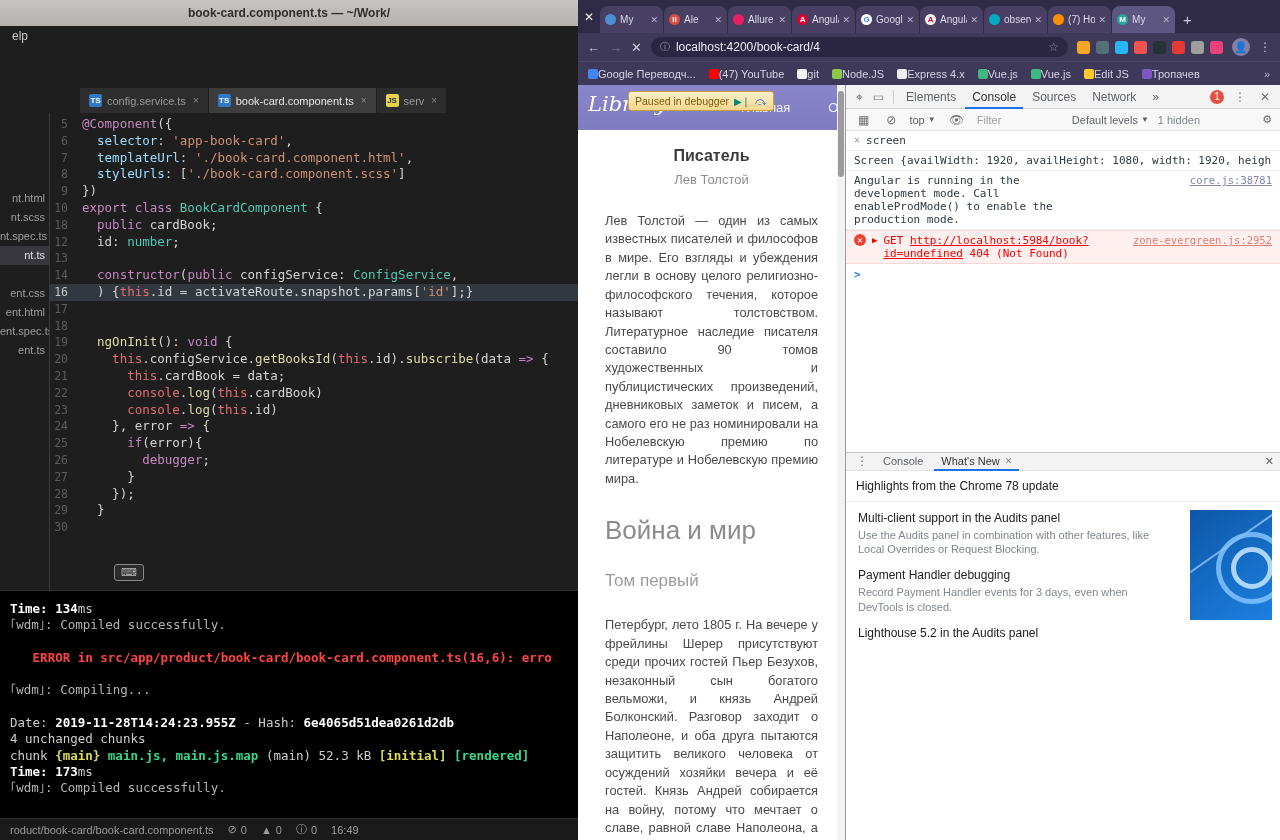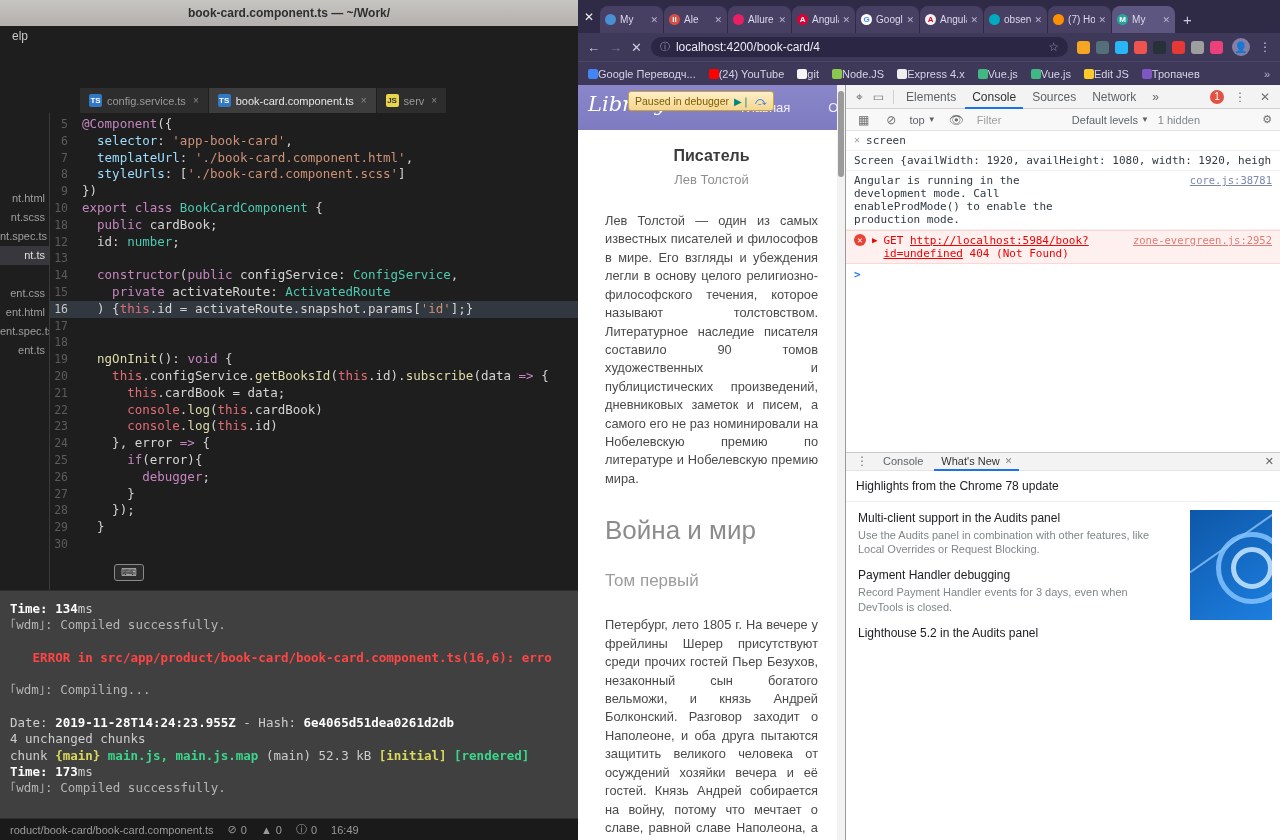--- a/index.html
+++ b/index.html
@@ -30,21 +30,21 @@
   .ed-code { height:441px; padding-top:3px; overflow:hidden; font-family:"DejaVu Sans Mono",monospace; }
   .code-line { height:16.8px; line-height:16.8px; white-space:pre; font-size:12.5px; display:flex; overflow:hidden; }
   .code-line .ln { width:32px; text-align:right; color:#5c5c5c; padding-right:14px; flex:none; font-size:11.5px; }
   .code-line.hl { background:#32383f; }
   .code-line.hl .ln { color:#c6c6c6; }
   .tok-pl{color:#d4d4d4} .tok-kw{color:#c586c0} .tok-st{color:#ce9178} .tok-ty{color:#4ec9b0}
   .tok-fn{color:#dcdcaa} .tok-rd{color:#e06c75} .tok-pr{color:#9cdcfe}
   .ed-kbd { height:36px; display:flex; align-items:center; padding-left:64px; }
   .kbd-btn { border:1px solid #8a8a8a; border-radius:3px; color:#bdbdbd; font-size:11px;
         padding:1px 6px; background:#2b2b2b; }
-  .ed-term { height:228px; background:#404040; border-top:1px solid #2e2e2e; padding:10px;
+  .ed-term { height:228px; background:#000000; border-top:1px solid #2e2e2e; padding:10px;
         font-family:"DejaVu Sans Mono",monospace; font-size:12.5px; overflow:hidden; flex:none; }
   .t-line { height:16.3px; line-height:16.3px; white-space:pre; overflow:hidden; }
   .tt-p{color:#cccccc} .tt-b{color:#ffffff;font-weight:bold} .tt-g{color:#b5b5b5}
   .tt-e{color:#ff4545;font-weight:bold} .tt-y{color:#d9d95c;font-weight:bold} .tt-n{color:#3ad68b;font-weight:bold}
   .ed-status { height:22px; background:#1a1a1a; border-top:1px solid #2e2e2e; display:flex; align-items:center;
         gap:14px; padding:0 10px; font-size:11px; color:#9a9a9a; flex:none; }
   .st-group { display:flex; align-items:center; gap:4px; }
 
   
   .br { position:absolute; left:578px; top:0; width:702px; height:840px; background:#fff;
@@ -197,21 +197,20 @@
             <div class="code-line"><span class="ln">5</span><span class="tok-kw">@Component</span><span class="tok-pl">({</span></div>
             <div class="code-line"><span class="ln">6</span><span class="tok-pl">  </span><span class="tok-pr">selector</span><span class="tok-pl">: </span><span class="tok-st">'app-book-card'</span><span class="tok-pl">,</span></div>
             <div class="code-line"><span class="ln">7</span><span class="tok-pl">  </span><span class="tok-pr">templateUrl</span><span class="tok-pl">: </span><span class="tok-st">'./book-card.component.html'</span><span class="tok-pl">,</span></div>
             <div class="code-line"><span class="ln">8</span><span class="tok-pl">  </span><span class="tok-pr">styleUrls</span><span class="tok-pl">: [</span><span class="tok-st">'./book-card.component.scss'</span><span class="tok-pl">]</span></div>
             <div class="code-line"><span class="ln">9</span><span class="tok-pl">})</span></div>
             <div class="code-line"><span class="ln">10</span><span class="tok-kw">export class </span><span class="tok-ty">BookCardComponent</span><span class="tok-pl"> {</span></div>
             <div class="code-line"><span class="ln">18</span><span class="tok-pl">  </span><span class="tok-kw">public</span><span class="tok-pl"> cardBook;</span></div>
             <div class="code-line"><span class="ln">12</span><span class="tok-pl">  id: </span><span class="tok-ty">number</span><span class="tok-pl">;</span></div>
             <div class="code-line"><span class="ln">13</span></div>
             <div class="code-line"><span class="ln">14</span><span class="tok-pl">  </span><span class="tok-kw">constructor</span><span class="tok-pl">(</span><span class="tok-kw">public</span><span class="tok-pl"> configService: </span><span class="tok-ty">ConfigService</span><span class="tok-pl">,</span></div>
-            <div class="code-line"><span class="ln">15</span><span class="tok-pl">    </span><span class="tok-kw">private</span><span class="tok-pl"> activateRoute: </span><span class="tok-ty">ActivatedRoute</span></div>
             <div class="code-line hl"><span class="ln">16</span><span class="tok-pl">  ) {</span><span class="tok-rd">this</span><span class="tok-pl">.id = activateRoute.snapshot.params[</span><span class="tok-st">'id'</span><span class="tok-pl">];}</span></div>
             <div class="code-line"><span class="ln">17</span></div>
             <div class="code-line"><span class="ln">18</span></div>
             <div class="code-line"><span class="ln">19</span><span class="tok-pl">  </span><span class="tok-fn">ngOnInit</span><span class="tok-pl">(): </span><span class="tok-kw">void</span><span class="tok-pl"> {</span></div>
             <div class="code-line"><span class="ln">20</span><span class="tok-pl">    </span><span class="tok-rd">this</span><span class="tok-pl">.configService.</span><span class="tok-fn">getBooksId</span><span class="tok-pl">(</span><span class="tok-rd">this</span><span class="tok-pl">.id).</span><span class="tok-fn">subscribe</span><span class="tok-pl">(data </span><span class="tok-kw">=&gt;</span><span class="tok-pl"> {</span></div>
             <div class="code-line"><span class="ln">21</span><span class="tok-pl">      </span><span class="tok-rd">this</span><span class="tok-pl">.cardBook = data;</span></div>
             <div class="code-line"><span class="ln">22</span><span class="tok-pl">      </span><span class="tok-rd">console</span><span class="tok-pl">.</span><span class="tok-fn">log</span><span class="tok-pl">(</span><span class="tok-rd">this</span><span class="tok-pl">.cardBook)</span></div>
             <div class="code-line"><span class="ln">23</span><span class="tok-pl">      </span><span class="tok-rd">console</span><span class="tok-pl">.</span><span class="tok-fn">log</span><span class="tok-pl">(</span><span class="tok-rd">this</span><span class="tok-pl">.id)</span></div>
             <div class="code-line"><span class="ln">24</span><span class="tok-pl">    }, error </span><span class="tok-kw">=&gt;</span><span class="tok-pl"> {</span></div>
             <div class="code-line"><span class="ln">25</span><span class="tok-pl">      </span><span class="tok-kw">if</span><span class="tok-pl">(error){</span></div>
@@ -334,21 +333,21 @@
     </div>
 
     <div class="br-bm">
       <span class="bm-more" style="order:99">»</span>
     <span class="bm-item">
           <span class="bm-fav" style="background: rgb(66, 133, 244);"></span>
           <span>Google Переводч...</span>
         </span>
         <span class="bm-item">
           <span class="bm-fav" style="background: rgb(255, 0, 0);"></span>
-          <span>(24) YouTube</span>
+          <span>(47) YouTube</span>
         </span>
         <span class="bm-item">
           <span class="bm-fav" style="background: rgb(245, 245, 245);"></span>
           <span>git</span>
         </span>
         <span class="bm-item">
           <span class="bm-fav" style="background: rgb(140, 200, 75);"></span>
           <span>Node.JS</span>
         </span>
         <span class="bm-item">

